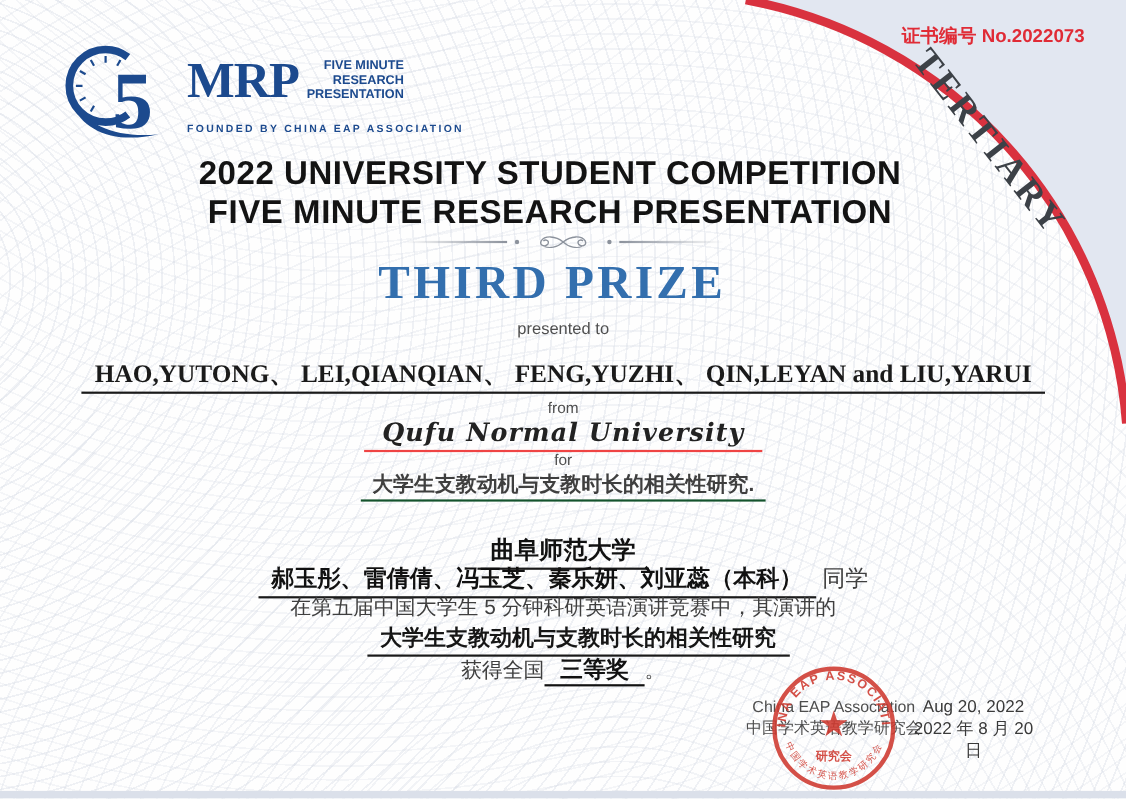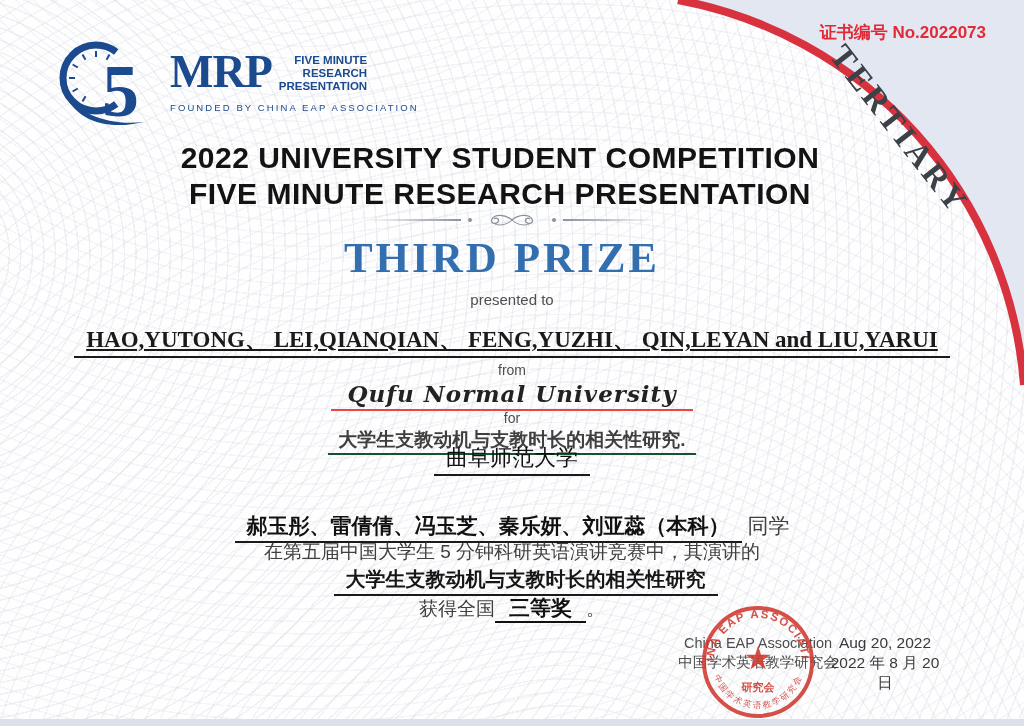--- a/index.html
+++ b/index.html
@@ -24,55 +24,55 @@
     font-weight:bold;font-size:33px;letter-spacing:4px;color:#3c4147;
   }
   .serial{
     position:absolute;top:21px;right:38px;z-index:3;
     color:#e02b36;font-weight:bold;font-size:17px;
   }
 
   
   .logo{position:absolute;left:56px;top:34px;display:flex;align-items:flex-start;z-index:2;}
   .logo-right{margin-left:2px;margin-top:18px;}
-  .logo-top{display:flex;align-items:flex-start;}
+  .logo-top{display:flex;align-items:center;}
   .logo-mrp{font-family:"Liberation Serif","DejaVu Serif",serif;font-weight:bold;
     font-size:46px;line-height:40px;color:#1c4a8e;letter-spacing:-1px;}
   .logo-stack{margin-left:7px;margin-top:2px;text-align:right;
     font-weight:bold;font-size:11.5px;line-height:13px;color:#1c4a8e;}
-  .logo-founded{margin-top:9px;font-weight:normal;font-size:9.5px;letter-spacing:2.1px;
+  .logo-founded{margin-top:19px;font-weight:bold;font-size:9.5px;letter-spacing:2.1px;
     color:#1c4a8e;white-space:nowrap;}
 
   
   .title1{top:141px;font-size:30px;font-weight:bold;color:#131313;letter-spacing:.5px;}
   .title2{top:177px;font-size:30px;font-weight:bold;color:#131313;letter-spacing:.5px;}
   .title1,.title2{font-family:Liberation Sans, sans-serif;padding-right:24px;}
 
   .divider{top:212px;display:flex;justify-content:center;align-items:center;gap:7px;}
   .dv-line{display:inline-block;width:95px;height:2px;}
   .dv-left{background:linear-gradient(to right, rgba(140,146,156,0), #8c929c);}
   .dv-right{background:linear-gradient(to left, rgba(140,146,156,0), #8c929c);}
   .dv-dot{width:4px;height:4px;border-radius:50%;background:#8c929c;}
 
   .prize{top:233px;font-size:43px;font-weight:bold;color:#336fae;letter-spacing:3px;
     font-family:"Liberation Serif","DejaVu Serif",serif;padding-right:20px;}
   .presented{top:291px;font-size:15px;color:#4f4f4f;}
 
   .names-en{top:324px;font-size:23px;font-weight:bold;color:#1a1a1a;
-    font-family:"Liberation Serif","DejaVu Serif",serif;text-decoration:underline;}
+    font-family:"Liberation Serif","DejaVu Serif",serif;}
   .u-black{border-bottom:2.5px solid #1a1a1a;padding:0 12px 4px 12px;}
   .from-label{top:362px;font-size:14px;color:#4f4f4f;}
   .school-en{top:380px;font-size:23px;font-weight:bold;font-style:italic;color:#222;
     font-family:"DejaVu Serif",serif;letter-spacing:1px;}
   .u-thin{border-bottom:2px solid #ef4444;padding:0 16px 2px 16px;}
   .for-label{top:410px;font-size:14px;color:#4f4f4f;}
   .thesis-top{top:427px;font-size:19px;font-weight:bold;color:#3f3f3f;}
   .u-gray{border-bottom:2px solid #14532d;padding:0 10px 3px 10px;}
 
-  .school-cn{top:443px;font-size:22px;font-weight:normal;color:#111;}
+  .school-cn{top:485px;font-size:22px;font-weight:bold;color:#111;}
   .names-cn{top:512px;font-size:21px;color:#3f3f3f;}
   .names-cn .bold-part{font-weight:bold;color:#111;}
   .event-line{top:539px;font-size:19px;color:#3f3f3f;}
   .thesis-cn{top:566px;font-size:20px;font-weight:bold;color:#161616;padding-left:27px;}
   .award-line{top:594px;font-size:19px;color:#3f3f3f;}
   .award-name{font-weight:bold;color:#111;font-size:21px;border-bottom:2.5px solid #111;
     padding:0 14px 2px 14px;}
 
   
   .issuer{position:absolute;left:648px;top:634px;width:220px;text-align:center;z-index:2;

